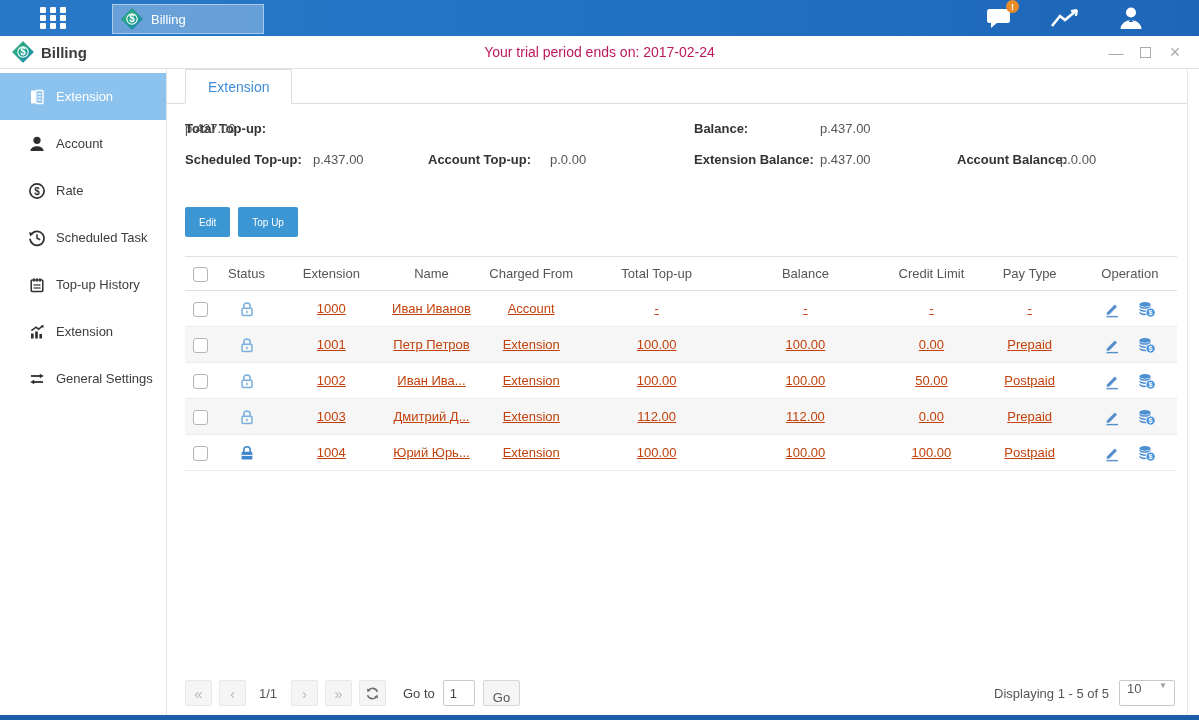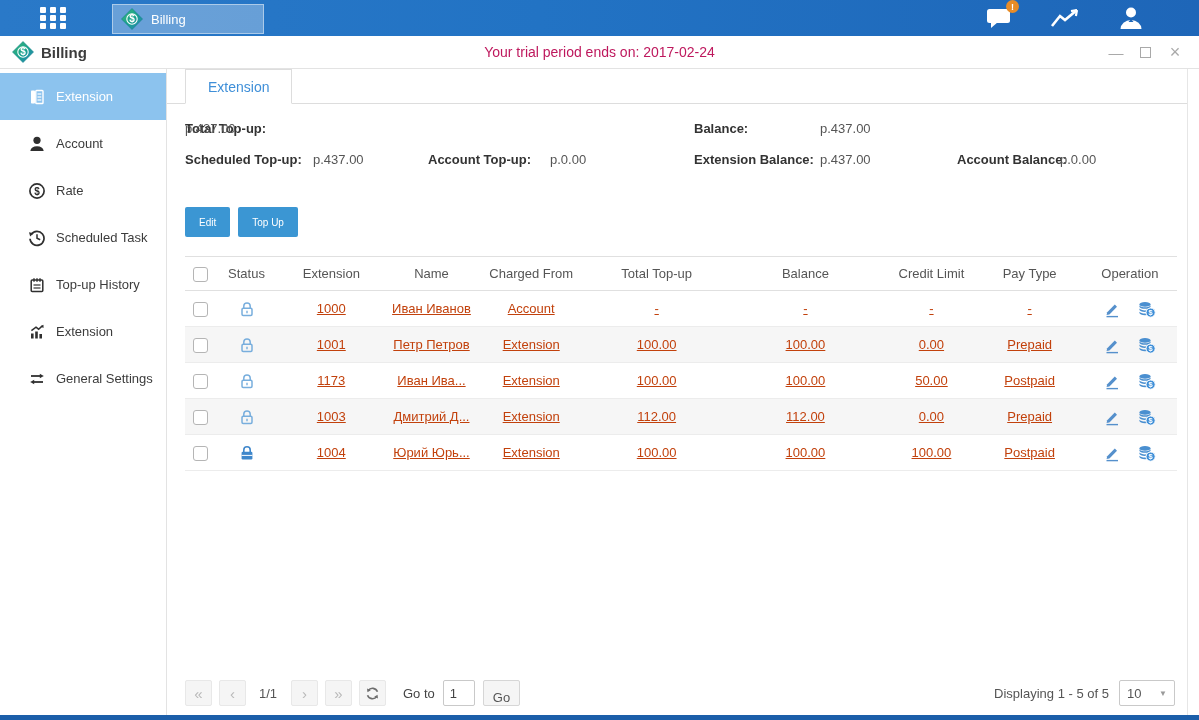--- a/index.html
+++ b/index.html
@@ -77,21 +77,21 @@
 
   
   .pagination { position:absolute; left:18px; right:12px; bottom:9px; display:flex; align-items:center; font-size:13px; color:#555; }
   .pg-btn { width:27px; height:26px; background:#f5f5f5; border:1px solid #e8e8e8; border-radius:2px;
             display:flex; align-items:center; justify-content:center; color:#b9b9b9; font-size:15px; cursor:pointer; margin-right:7px; }
   .pg-indicator { margin:0 6px 0 2px; color:#555; width:26px; text-align:center; margin-right:10px; }
   .pg-goto-label { margin:0 8px 0 10px; color:#444; }
   .pg-input { width:32px; height:26px; border:1px solid #c9c9c9; border-radius:2px; font-size:13px; text-align:left; padding-left:6px; color:#444; font-family:inherit; }
   .pg-go { margin-left:8px; height:26px; padding:9px 9px; background:#f5f5f5; border:1px solid #d6d6d6; border-radius:2px; font-size:13px; color:#555; cursor:pointer; font-family:inherit; }
   .pg-right { margin-left:auto; display:flex; align-items:center; gap:10px; }
-  .pg-select { width:56px; height:26px; border:1px solid #c9c9c9; border-radius:2px; display:flex; align-items:center;
+  .pg-select { width:56px; height:26px; border:1px solid #c9c9c9; border-radius:2px; display:flex; align-items:flex-start;
                padding:0 7px; color:#555; cursor:pointer; background:#fff; }
   .pg-caret { margin-left:auto; font-size:8px; color:#9a9a9a; }
 
   .bottom-strip { height:5px; background:#1b5ea9; flex:0 0 auto; }
 </style>
 </head>
 <body>
 
 <svg width="0" height="0" style="position:absolute">
   <defs>
@@ -375,21 +375,21 @@
               </td>
           </tr>
 
           <tr>
             <td><span class="checkbox"></span></td>
             <td><span class="lock-wrap unlocked">
               <svg class="svg-unlocked" width="18" height="18" viewBox="0 0 18 18">
                     <use href="#lockOpen"></use>
                   </svg>
               </span></td>
-            <td>1173</td>
+            <td>1002</td>
             <td>Иван Ива...</td>
             <td>Extension</td>
             <td>100.00</td>
             <td>100.00</td>
             <td>50.00</td>
             <td>Postpaid</td>
             <td>
                 <div class="op-cell">
               <span class="op-icon">
                     <svg width="18" height="18" viewBox="0 0 18 18">

